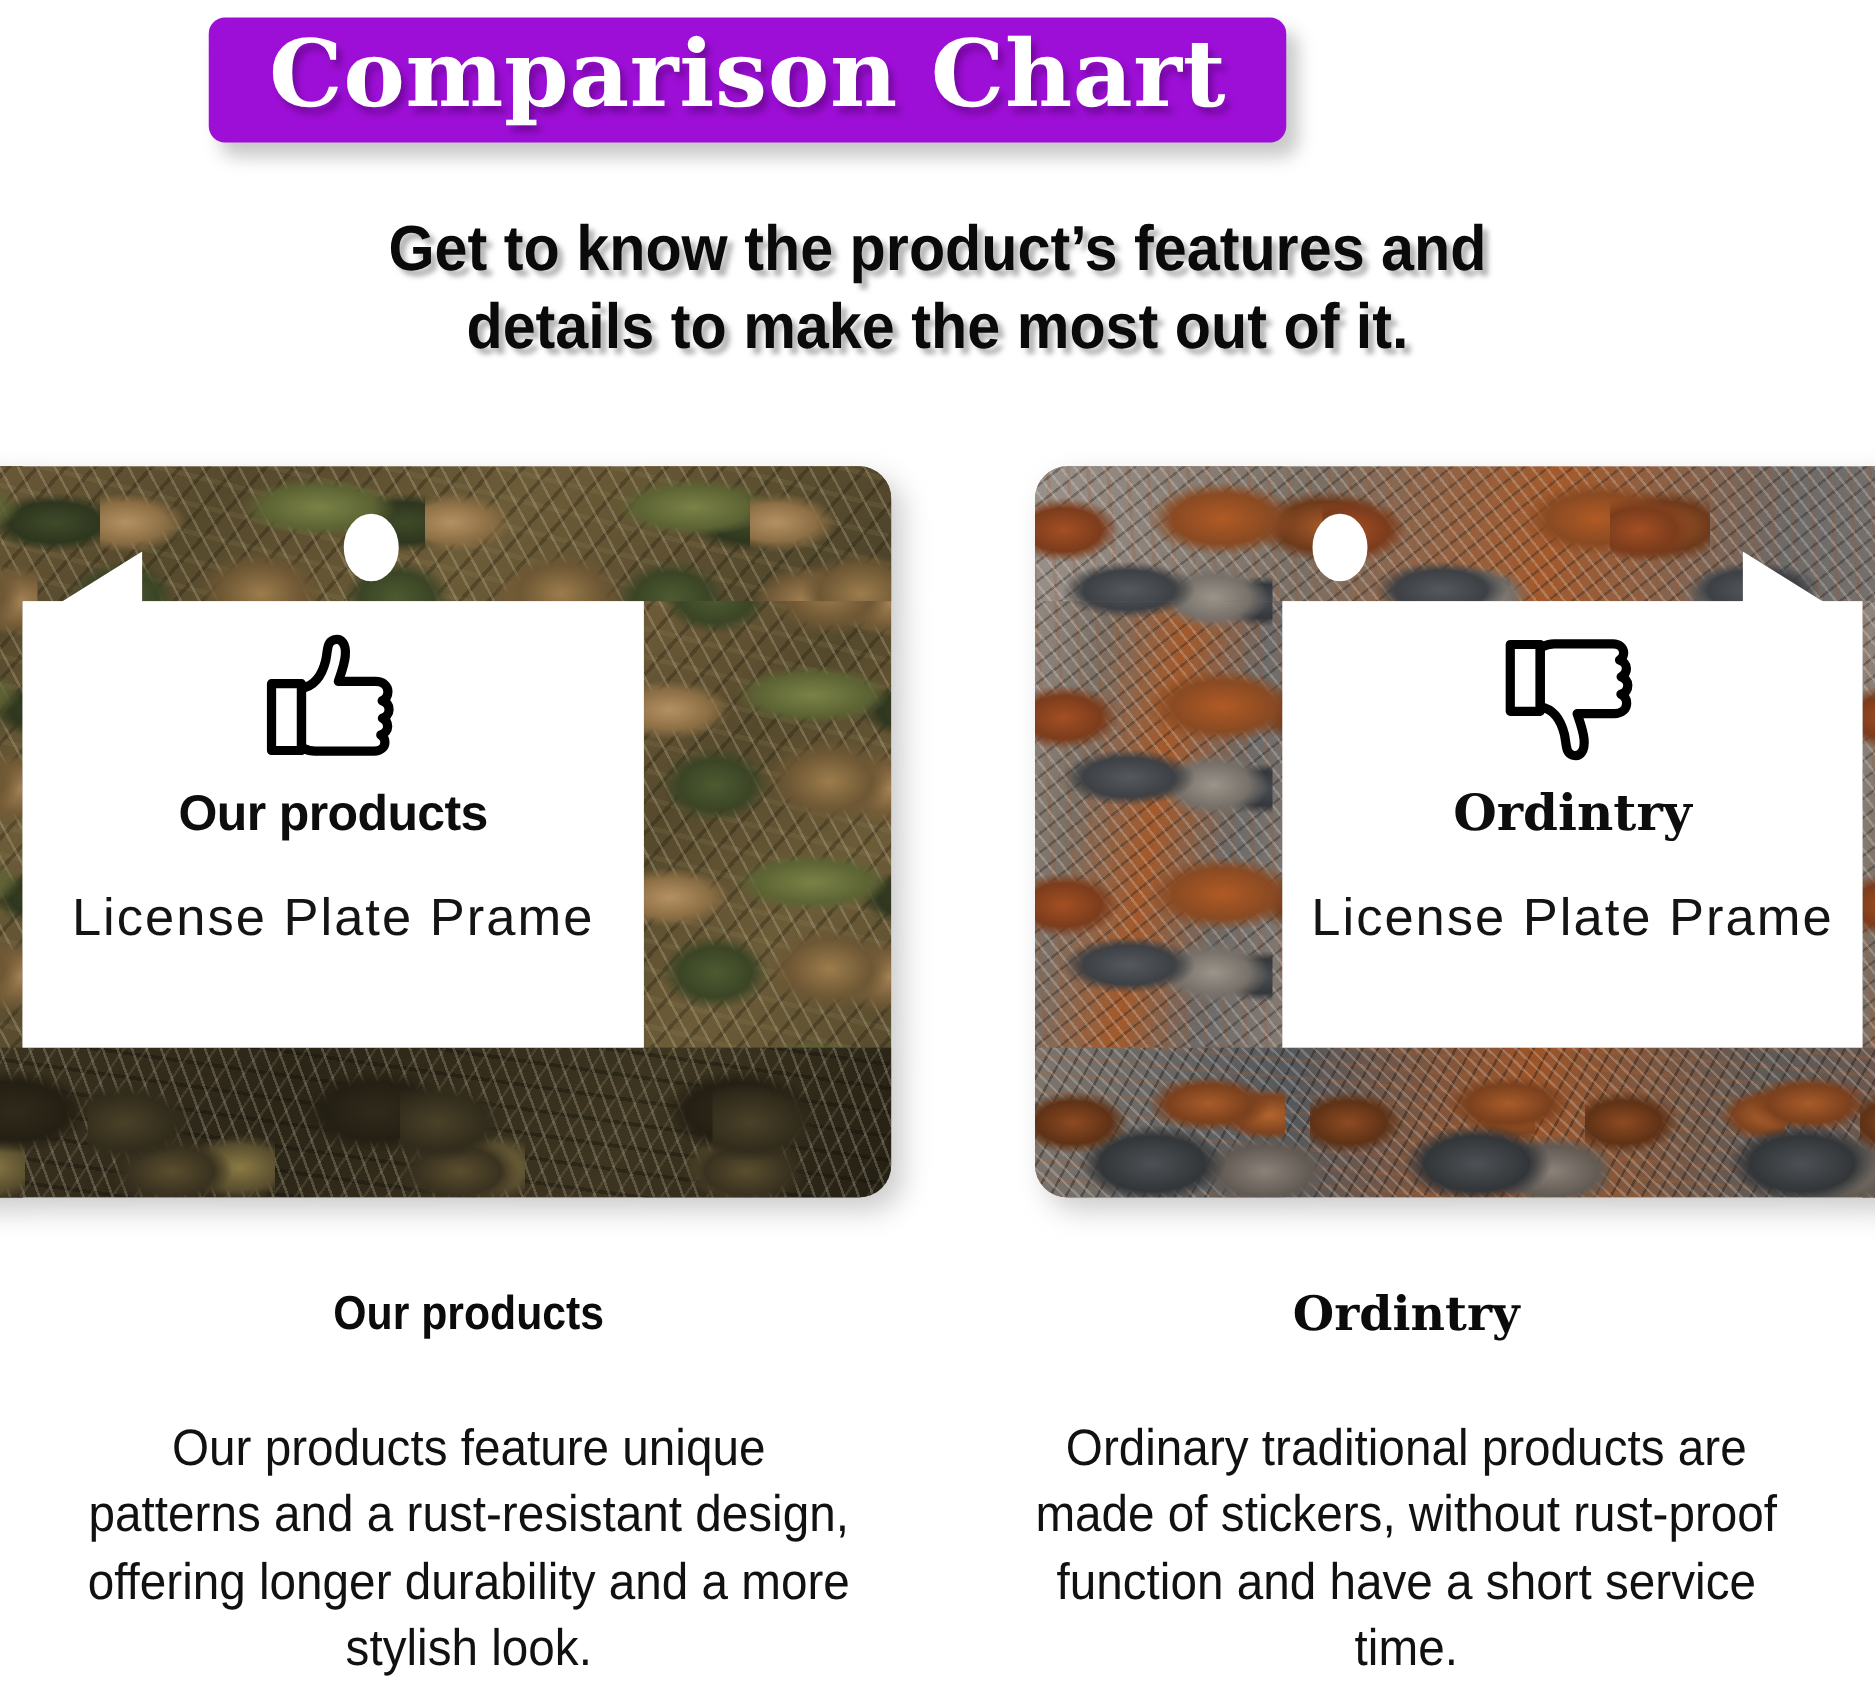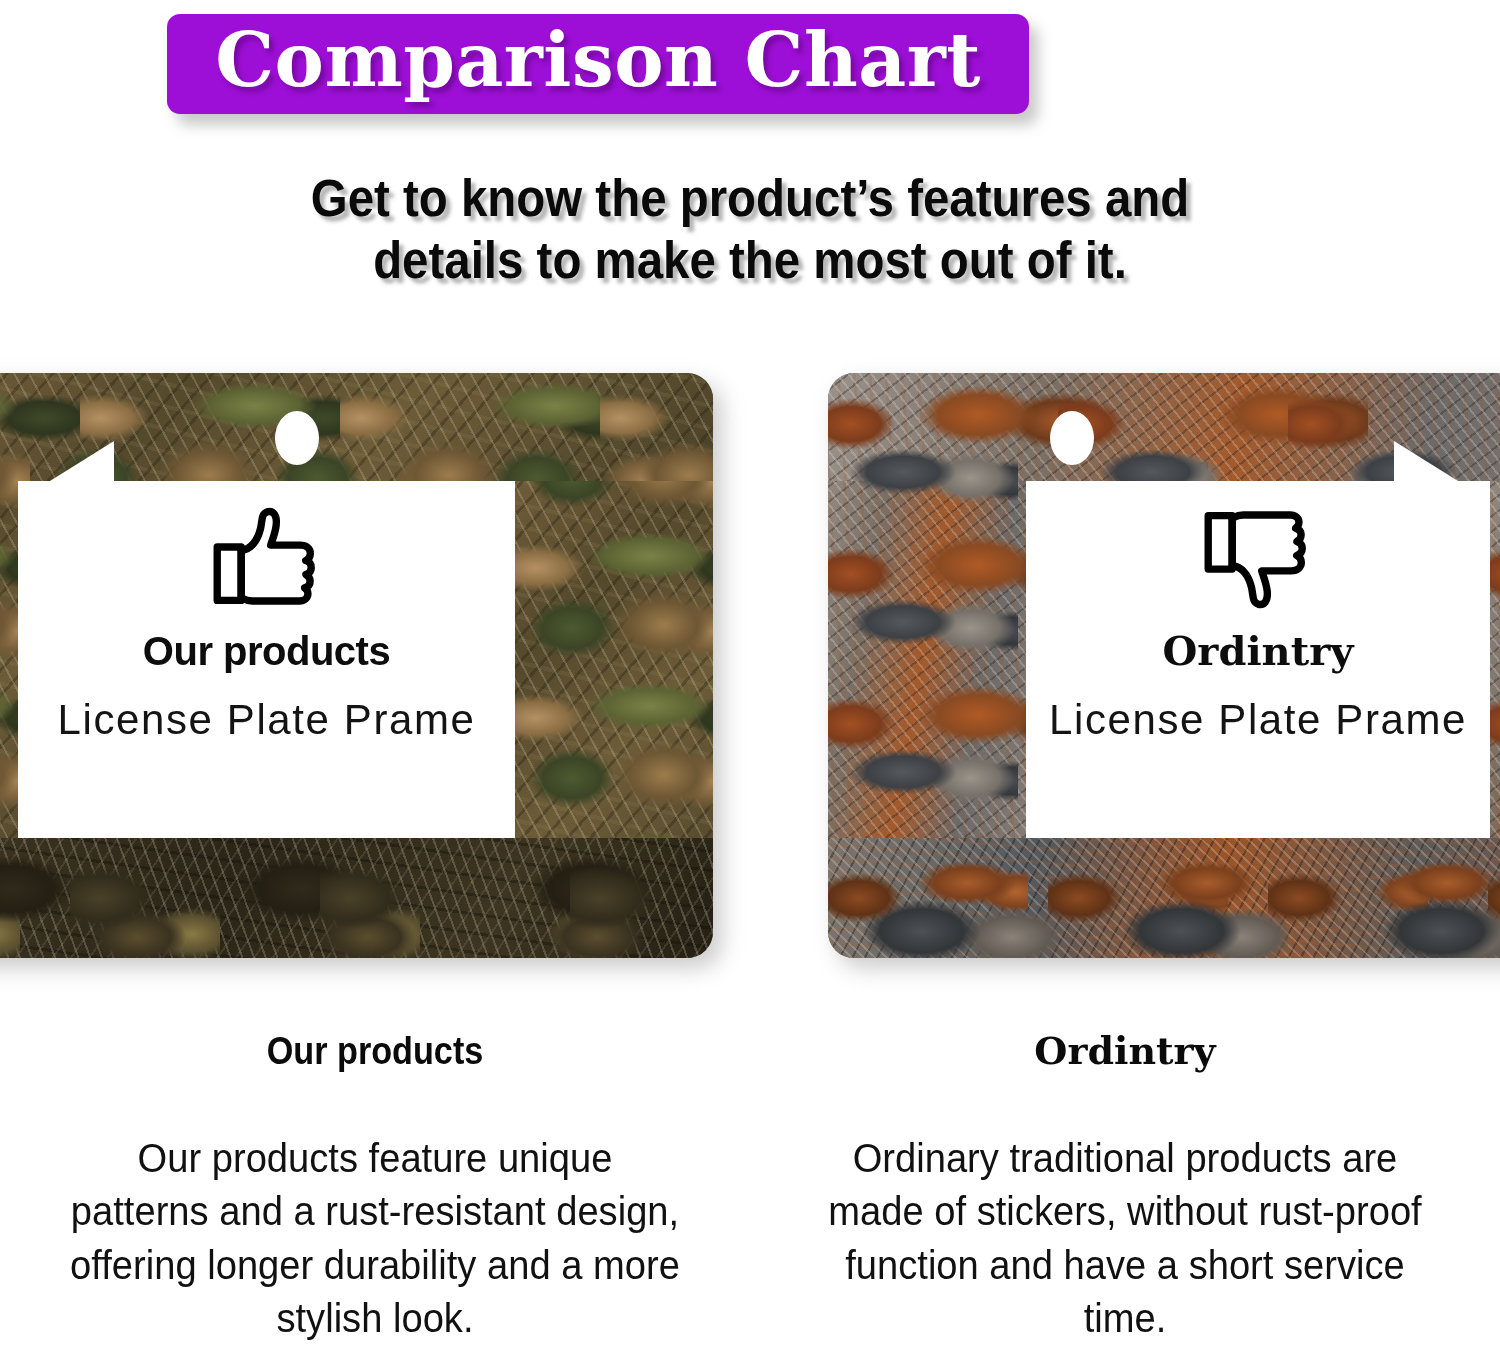--- a/index.html
+++ b/index.html
@@ -136,21 +136,21 @@
   .frame-right .screw{left:222px;top:38px;}
 
   
   .win-content{position:absolute;left:198px;right:198px;top:108px;bottom:120px;
     display:flex;flex-direction:column;align-items:center;justify-content:flex-start;
     padding-top:18px;box-sizing:border-box;}
   .thumb-icon{width:120px;height:118px;display:block;}
   .win-title{margin-top:14px;font-size:40px;line-height:1;color:#0d0d0d;white-space:nowrap;}
   .win-title.sans{font-family:"Liberation Sans",sans-serif;font-weight:700;letter-spacing:-.5px;}
   .win-title.serif{font-family:"DejaVu Serif","Liberation Serif",serif;font-weight:700;letter-spacing:0;}
-  .win-sub{margin-top:28px;font-family:"Liberation Sans",sans-serif;font-weight:300;
+  .win-sub{margin-top:42px;font-family:"Liberation Sans",sans-serif;font-weight:300;
     font-size:42px;line-height:1;color:#141414;letter-spacing:1.6px;white-space:nowrap;}
 
   
   .bottom{position:absolute;left:0;top:1032px;width:1500px;display:flex;}
   .col{width:750px;box-sizing:border-box;padding:0 40px;text-align:center;}
   .col-head{font-size:38px;line-height:1;color:#0b0b0b;margin:0 0 62px 0;}
   .col-head.sans{font-family:"Liberation Sans",sans-serif;font-weight:700;transform:scaleX(.9);}
   .col-head.serif{font-family:"DejaVu Serif","Liberation Serif",serif;font-weight:700;}
   .col-body{font-family:"Liberation Sans",sans-serif;font-weight:400;
     font-size:41px;line-height:1.30;color:#111;transform:scaleX(.93);transform-origin:center top;}

